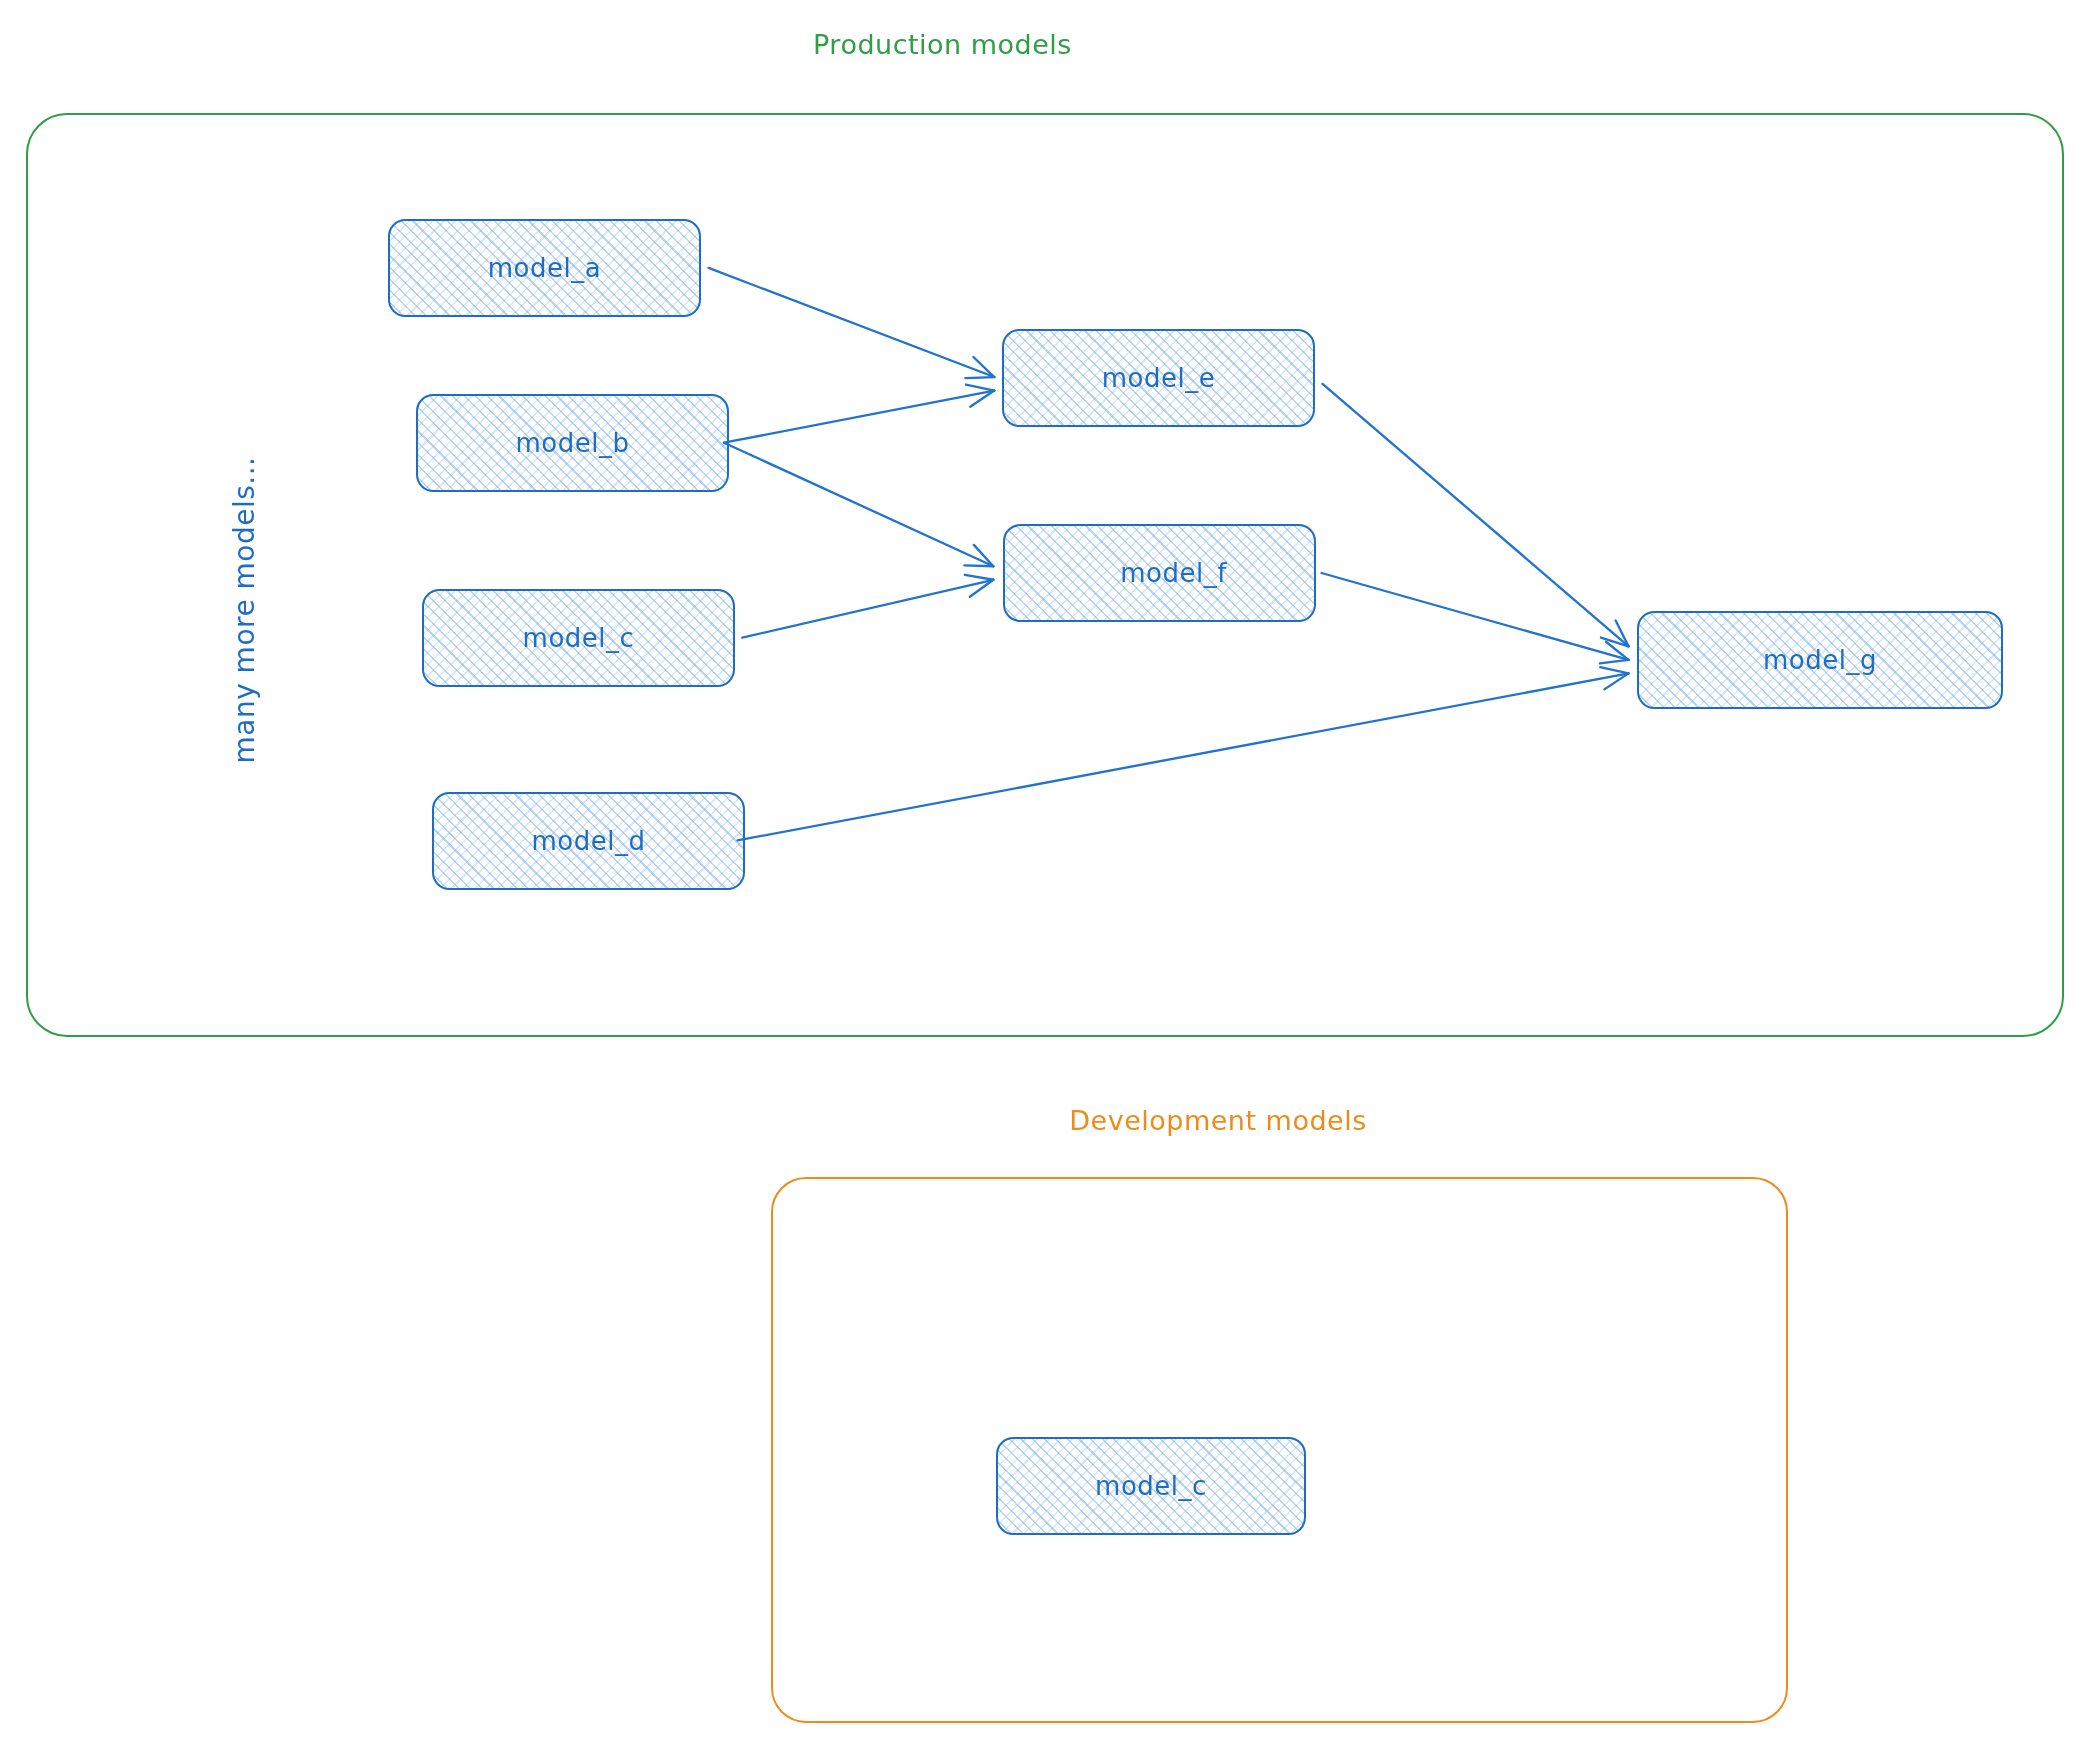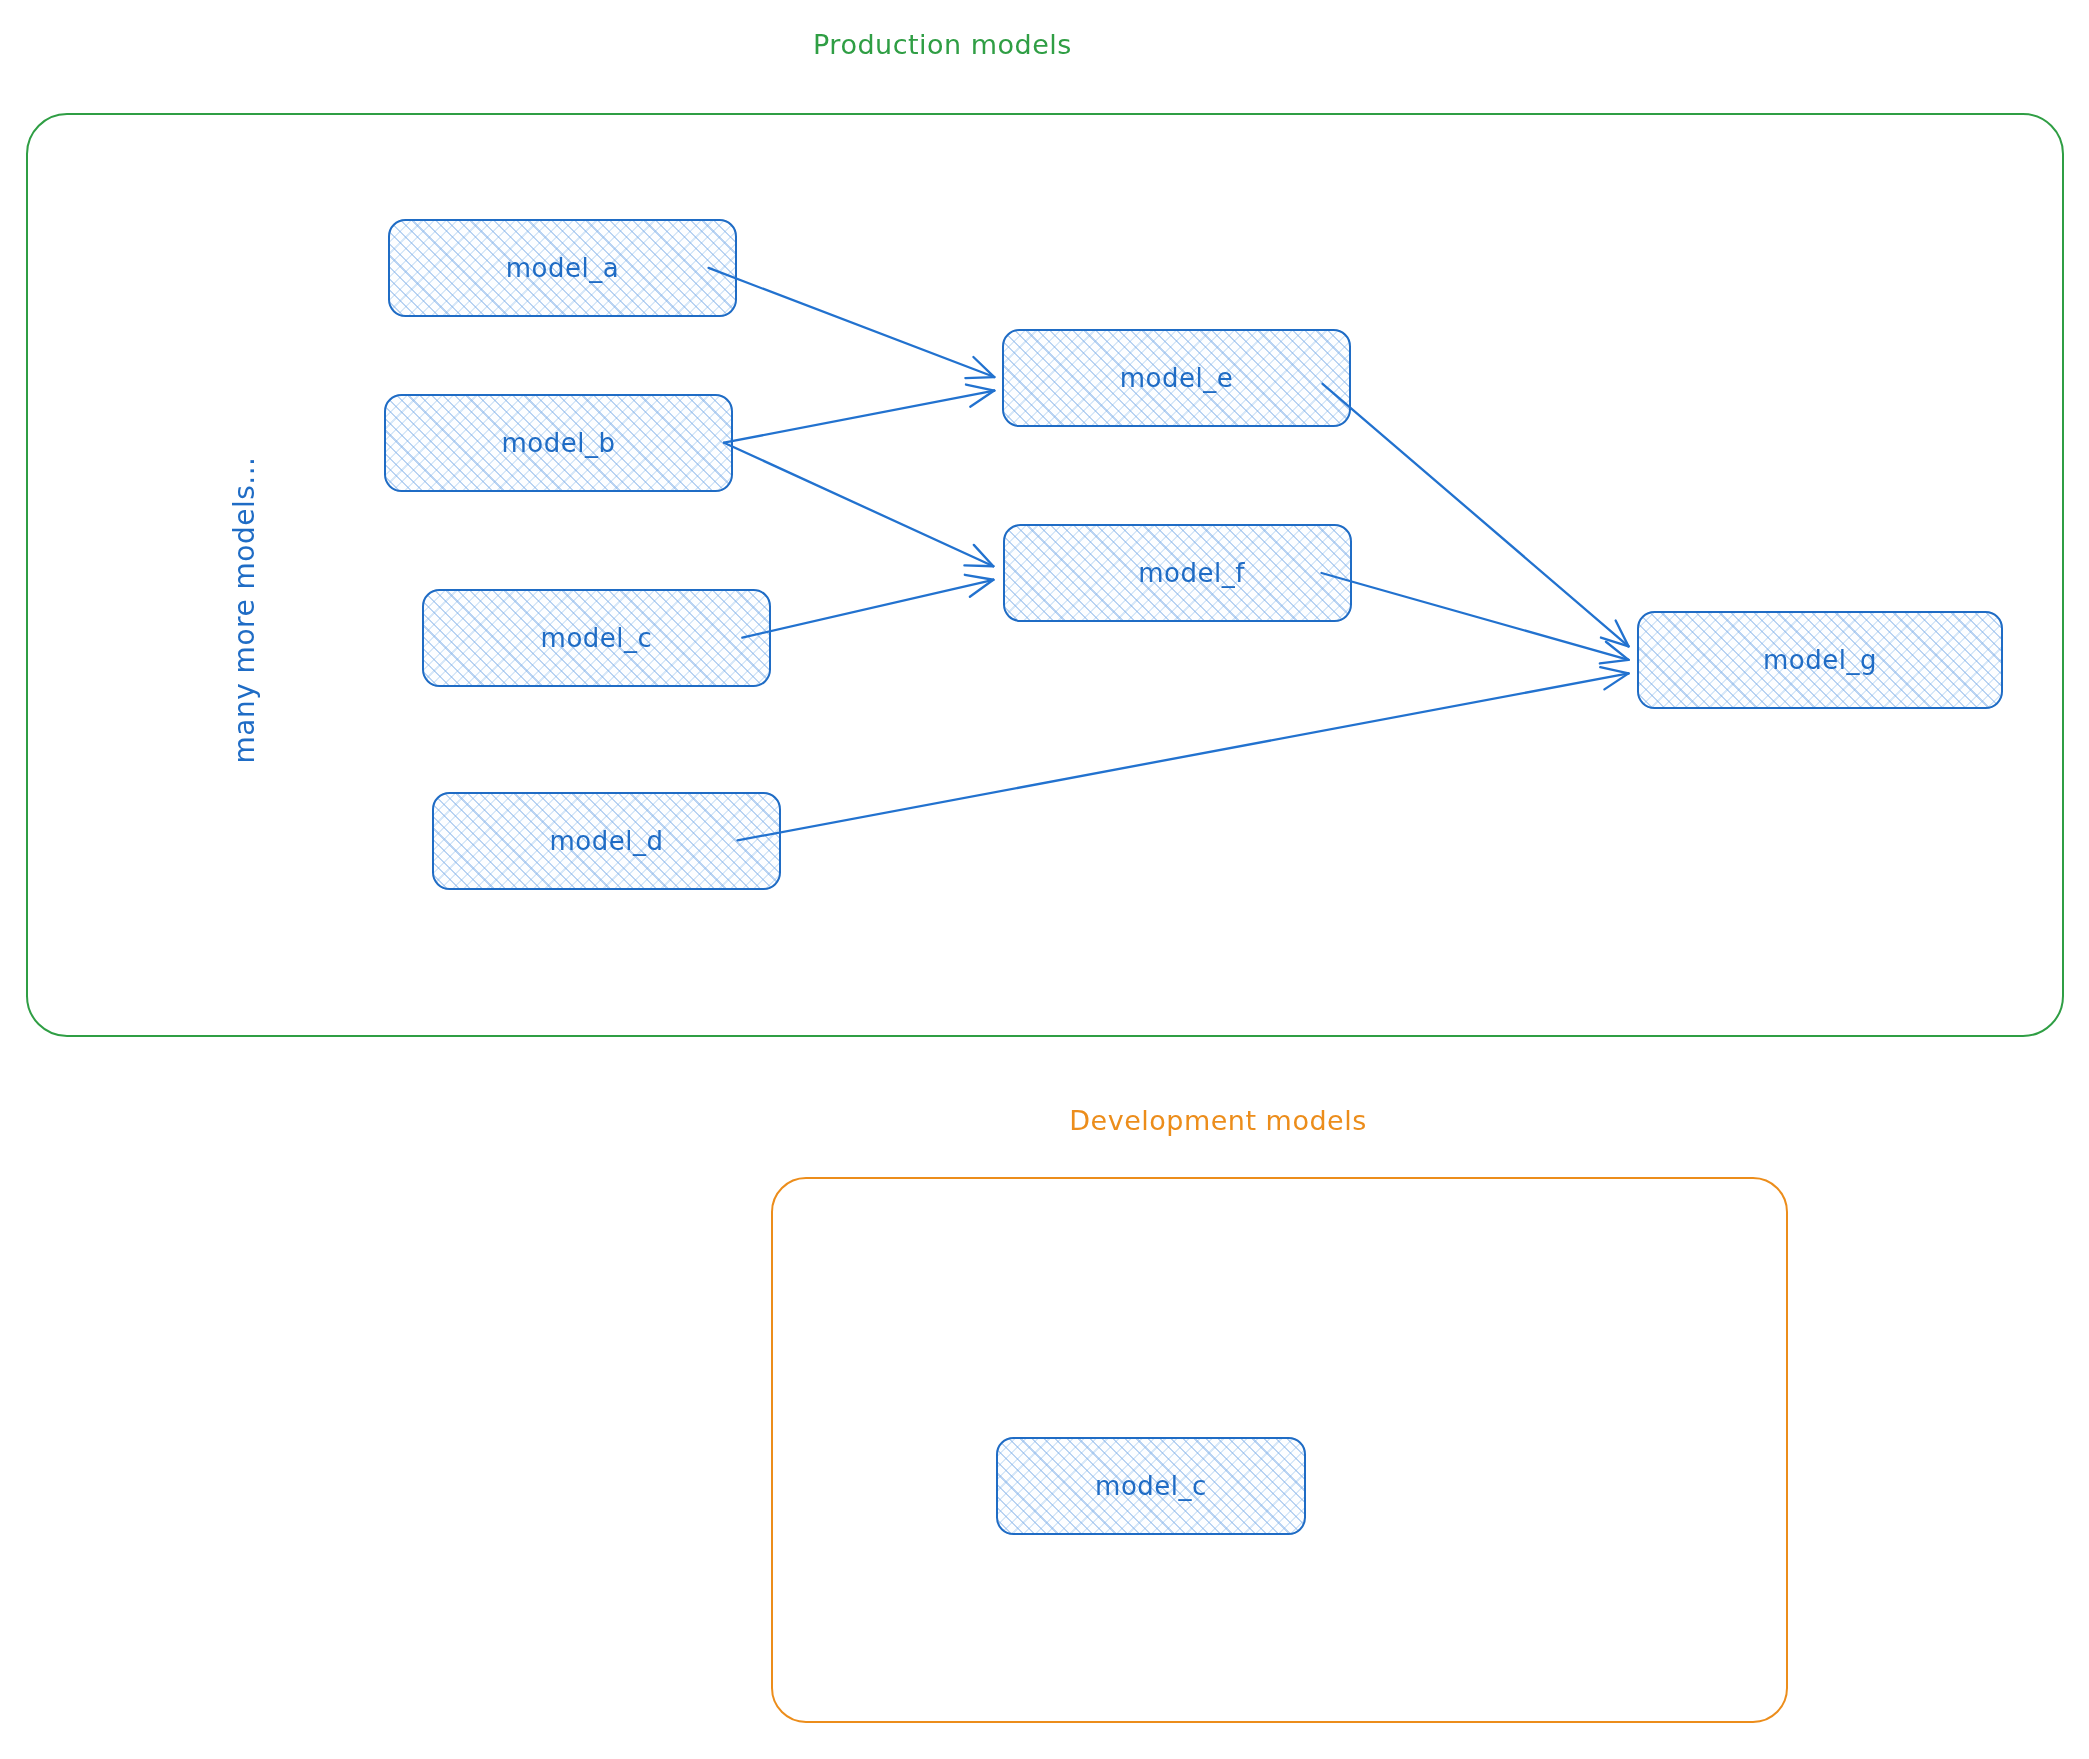--- a/index.html
+++ b/index.html
@@ -51,37 +51,37 @@
     position:absolute;
     left:244px;top:610px;
     transform:translate(-50%,-50%) rotate(-90deg);
     white-space:nowrap;
     color:var(--node-stroke);
     font-size:28px;
     letter-spacing:0.5px;
   }
   .node{
     position:absolute;
-    width:349px;height:98px;
+    width:313px;height:98px;
     border:2.5px solid var(--node-stroke);
     border-radius:17.4px;
     display:flex;align-items:center;justify-content:center;
     background-color:#fdfeff;
     background-image:
       repeating-linear-gradient(45deg,  var(--hatch) 0 1.5px, transparent 1.5px 8.2px),
       repeating-linear-gradient(-45deg, var(--hatch2) 0 1.5px, transparent 1.5px 8.2px);
   }
   .node-label{
     color:var(--node-stroke);
     font-size:26px;
     letter-spacing:0.5px;
   }
   
   .pos-a{left:388px;top:219px;}
-  .pos-b{left:384px;top:394px;}
+  .pos-b{left:416px;top:394px;}
   .pos-c{left:422px;top:589px;}
   .pos-d{left:432px;top:792px;}
   .pos-e{left:1002px;top:329px;}
   .pos-f{left:1003px;top:524px;padding-left:28px;}
   .pos-g{left:1637px;top:611px;width:366px;}
   .pos-dev-c{left:996px;top:1437px;width:310px;}
   #edges{
     position:absolute;left:0;top:0;width:2089px;height:1759px;
     pointer-events:none;
   }

